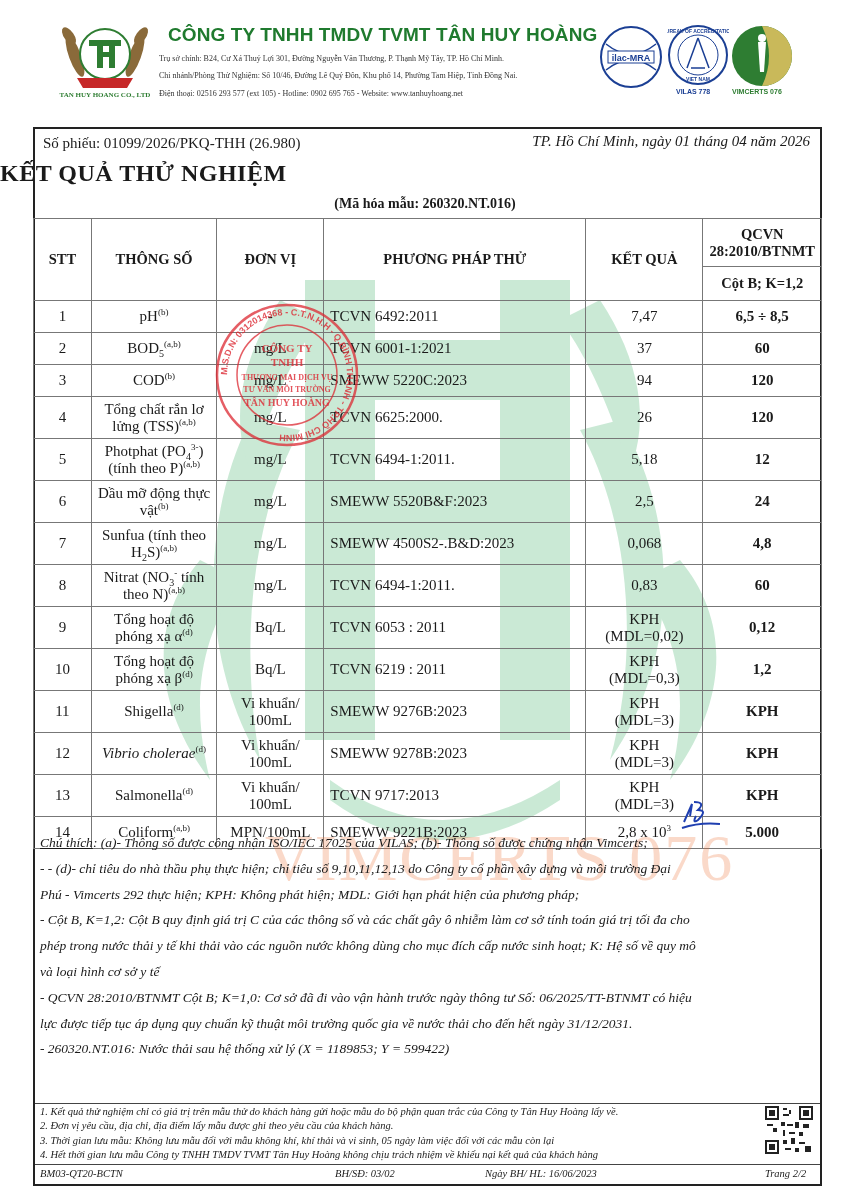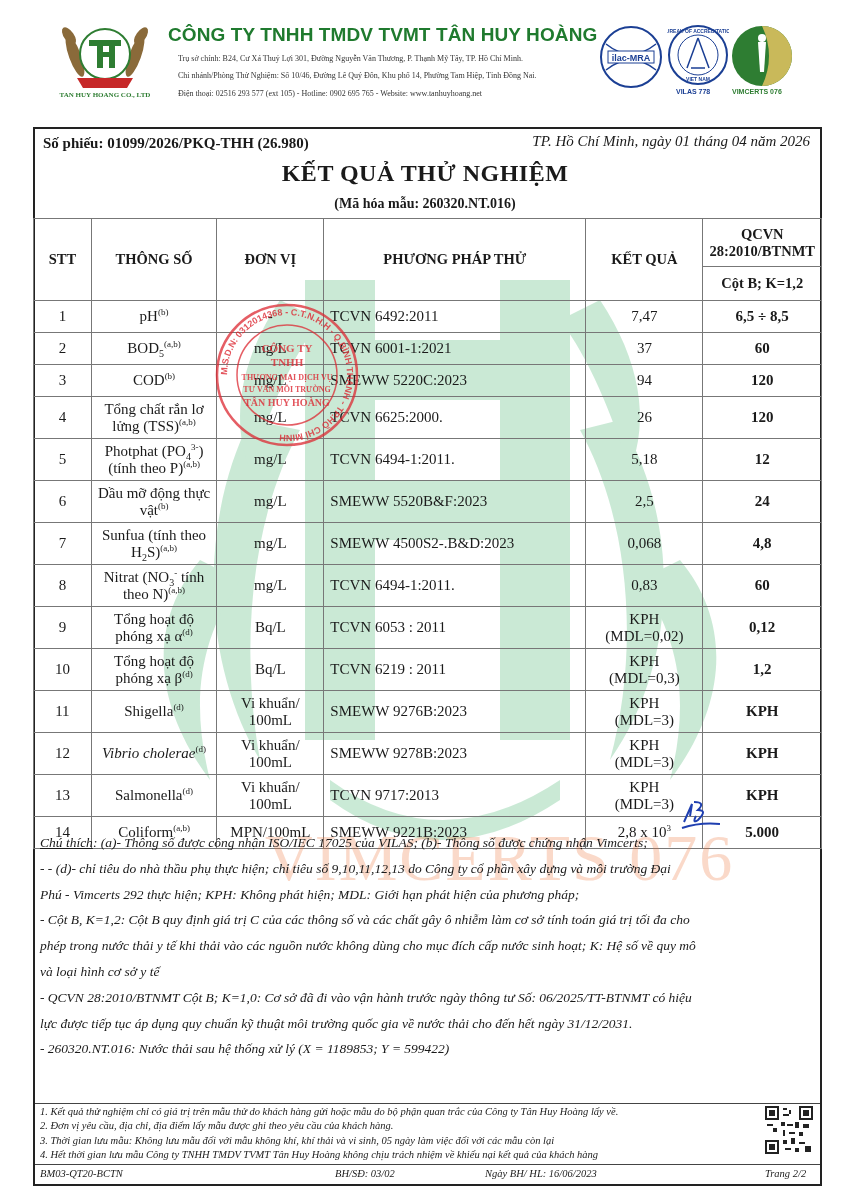--- a/index.html
+++ b/index.html
@@ -6,41 +6,41 @@
   html, body { width: 850px; height: 1200px; background: #ffffff; overflow: hidden; }
   body { position: relative; font-family: "Liberation Serif", serif; color: #1a1a1a; }
 
   
   .hdr { position: absolute; left: 0; top: 0; width: 850px; height: 110px; }
   .logo { position: absolute; left: 55px; top: 16px; width: 100px; height: 80px; }
   .logo-caption { position: absolute; left: 40px; top: 91px; width: 130px; text-align: center;
     font-size: 7px; font-weight: bold; color: #2e7d32; font-family: "Liberation Serif", serif; }
   .company { position: absolute; left: 168px; top: 24px; font-family: "Liberation Sans", sans-serif;
     font-weight: bold; font-size: 19px; color: #1f7a2e; letter-spacing: 0.1px; }
-  .addr { position: absolute; left: 178px; font-size: 8px; color: #333; white-space: nowrap; }
+  .addr { position: absolute; left: 159px; font-size: 8px; color: #333; white-space: nowrap; }
   .addr.l1 { top: 54px; } .addr.l2 { top: 71px; } .addr.l3 { top: 89px; }
   .cert { position: absolute; top: 24px; }
   .cert.ilac { left: 598px; width: 66px; height: 66px; }
   .cert.boa { left: 667px; width: 62px; height: 62px; }
   .cert.vim { left: 730px; width: 64px; height: 64px; }
   .cert-label { position: absolute; top: 88px; font-family: "Liberation Sans", sans-serif; font-size: 7px; font-weight: bold; color: #1b3f94; }
   .cert-label.vilas { left: 676px; }
   .cert-label.vimcerts { left: 732px; color: #2e7d32; }
 
   
   .frame { position: absolute; left: 33px; top: 127px; width: 789px; height: 1059px; border: 2px solid #222; }
 
   
   .wm { position: absolute; left: 0; top: 0; width: 850px; height: 1200px; pointer-events: none; }
   .wm-text { position: absolute; left: 265px; top: 820px; font-size: 66px; color: rgba(236,120,60,0.28);
     font-family: "Liberation Serif", serif; letter-spacing: 2px; pointer-events: none; }
 
-  .report-no { position: absolute; left: 43px; top: 135px; font-size: 15px; font-weight: bold; }
+  .report-no { position: absolute; left: 43px; top: 135px; font-size: 15px; font-weight: normal; }
   .report-date { position: absolute; right: 40px; top: 133px; font-size: 15px; font-style: italic; }
-  .report-title { position: absolute; left: 0; width: 850px; top: 160px; text-align: center; font-size: 24px; font-weight: bold; letter-spacing: 0.5px; }
+  .report-title { position: absolute; left: 0; width: 850px; top: 160px; text-align: left; font-size: 24px; font-weight: bold; letter-spacing: 0.5px; }
   .report-sub { position: absolute; left: 0; width: 850px; top: 196px; text-align: center; font-size: 14px; font-weight: bold; }
 
   
   table.res { position: absolute; left: 33px; top: 218px; width: 789px; border-collapse: collapse; font-size: 15px; }
   table.res td, table.res th { border: 1px solid #777; padding: 0 6px; vertical-align: middle; line-height: 17px; }
   table.res th { font-weight: bold; font-size: 14.5px; text-align: center; }
   table.res tr.hrow1 th { height: 48px; }
   table.res tr.hrow2 th { height: 34px; }
   .c-stt { width: 59px; text-align: center; }
   .c-param { width: 128px; text-align: center; }

